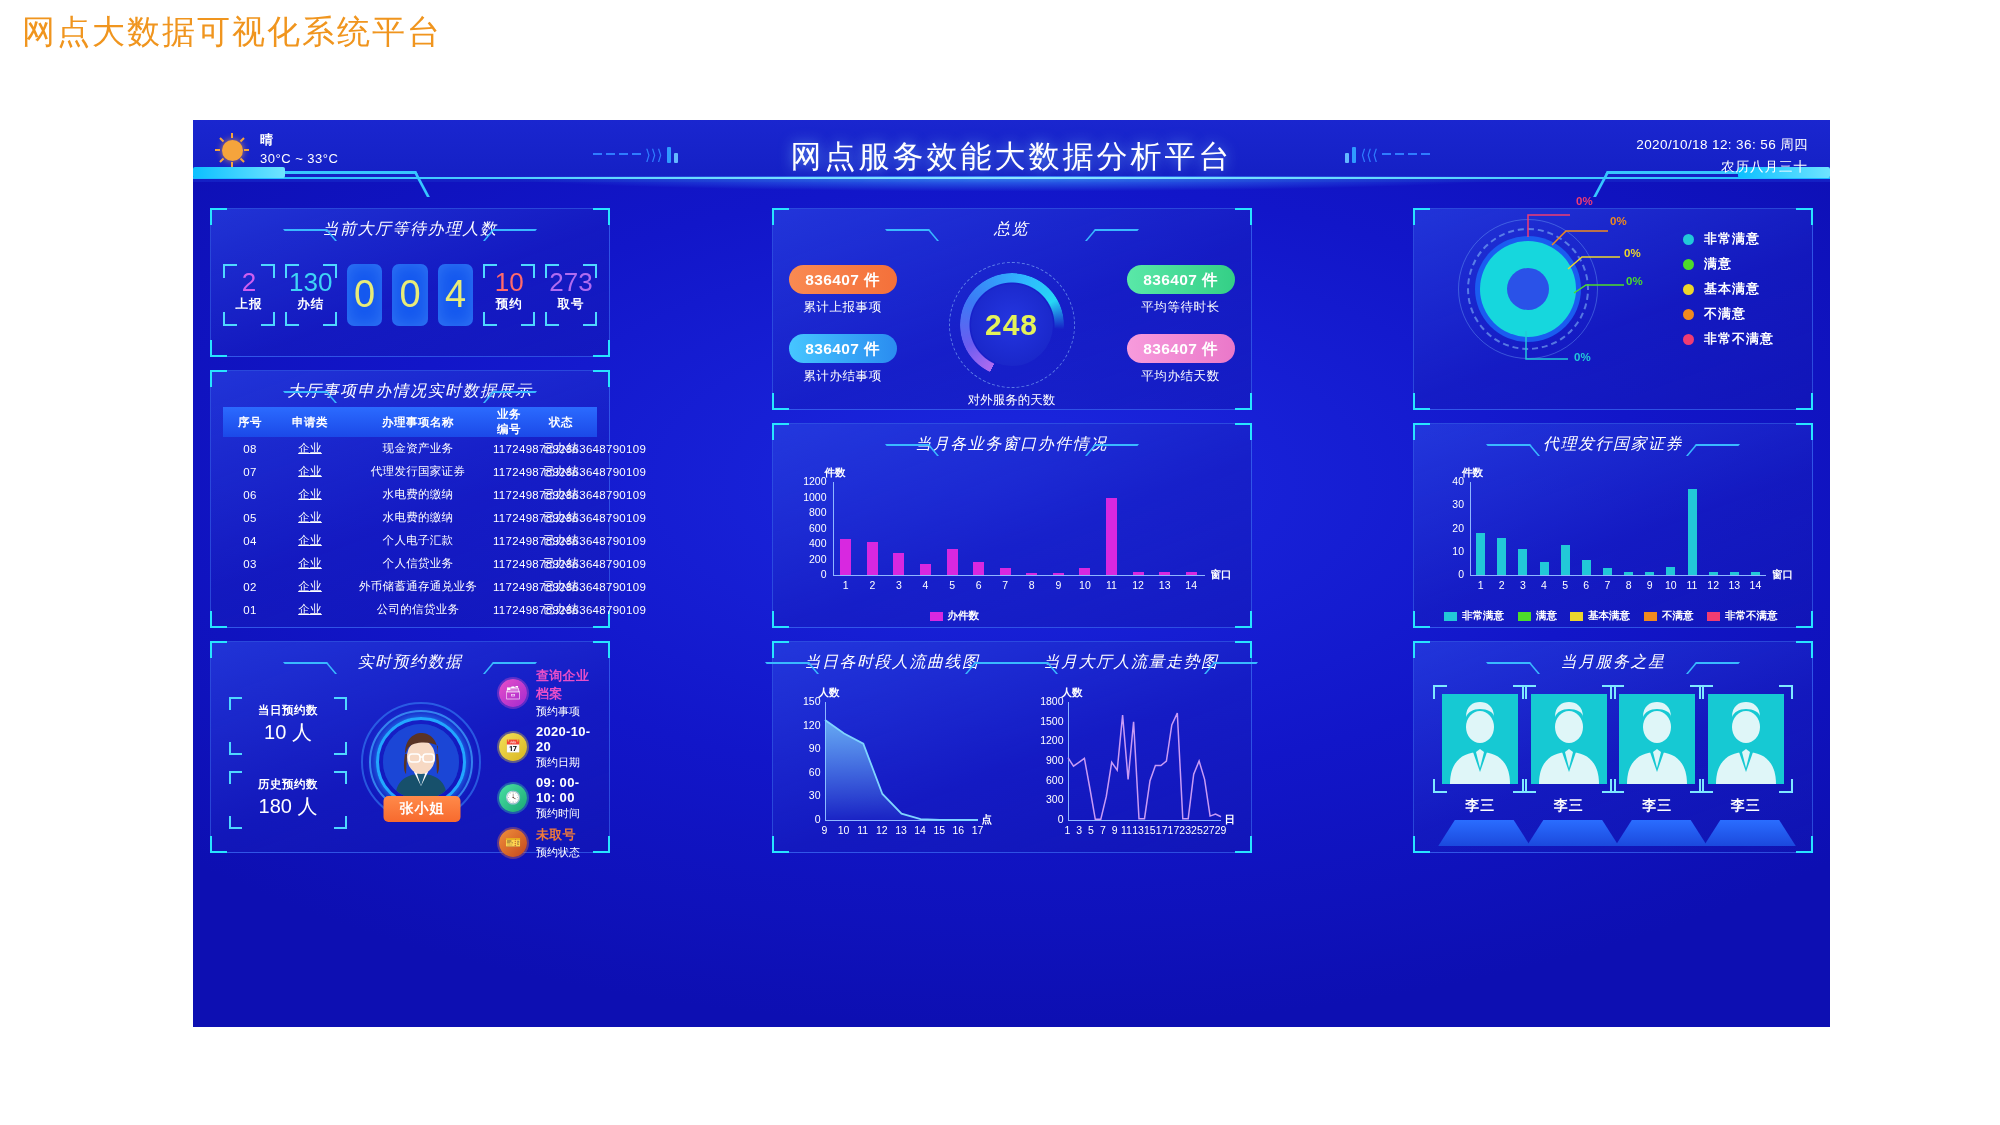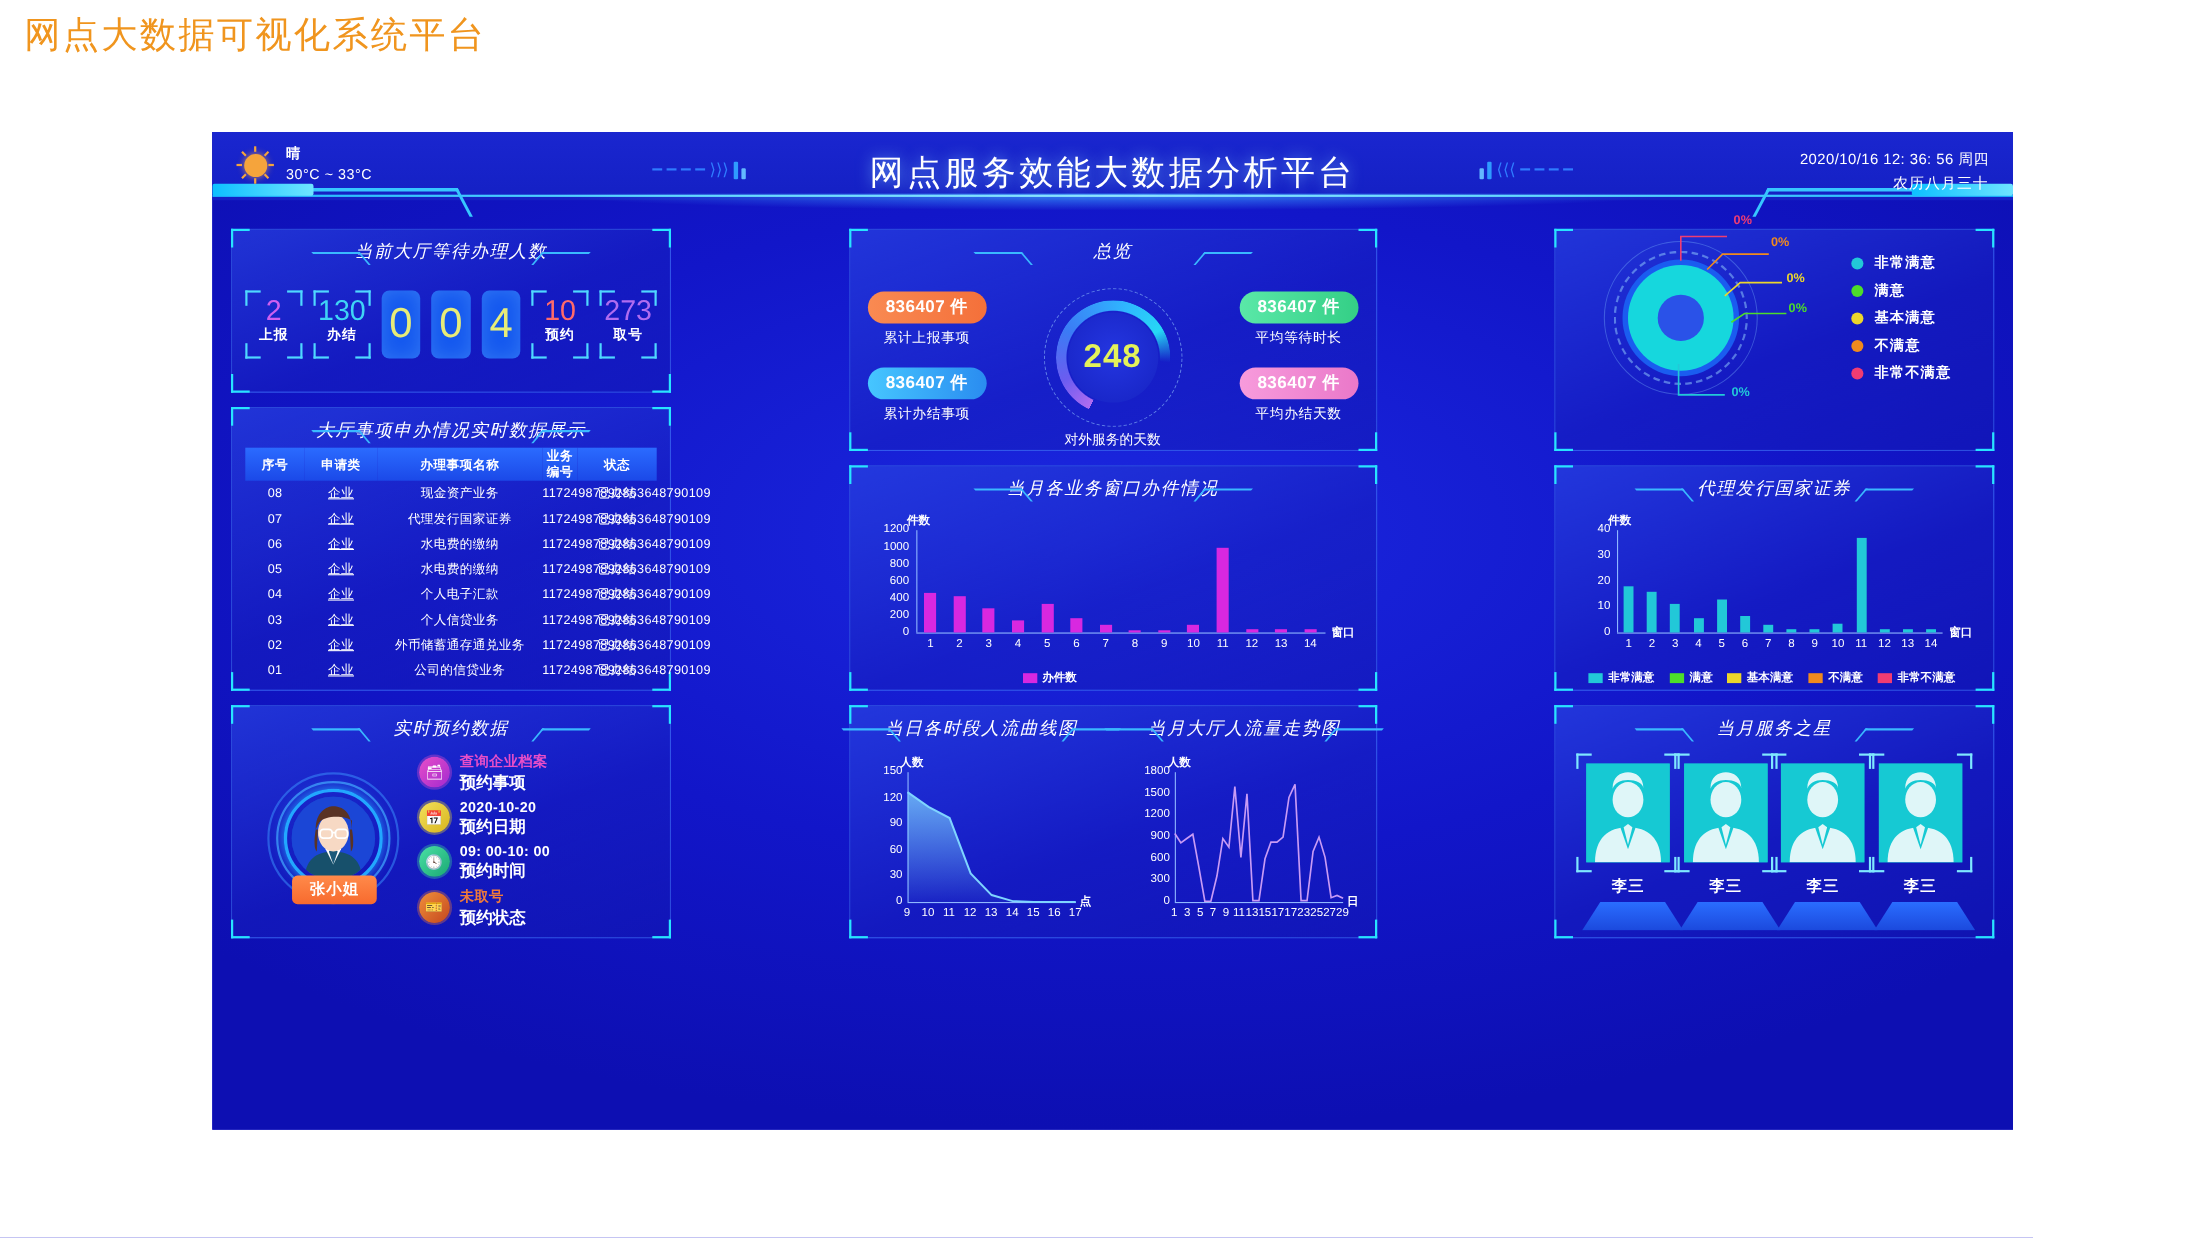--- a/index.html
+++ b/index.html
@@ -220,21 +220,21 @@
     padding:4px 16px; border-radius:5px; font-size:14px; font-weight:bold; letter-spacing:1px;
     white-space:nowrap;
   }
   #appt-right { flex:1; display:flex; flex-direction:column; gap:5px; padding-left:6px; }
   .ai-row { display:flex; align-items:center; gap:9px; }
   .ai-ico {
     width:28px; height:28px; border-radius:50%; flex:none;
     display:flex; align-items:center; justify-content:center; font-size:13px; color:#fff;
   }
   .ai-v { font-size:13px; font-weight:bold; letter-spacing:.3px; }
-  .ai-k { color:#ffffff; font-size:15px; font-weight:bold; margin-top:1px; }
+  .ai-k { color:#ffffff; font-size:11px; font-weight:normal; margin-top:1px; }
 
   
   #stars { display:flex; justify-content:space-around; align-items:flex-start; height:100%; padding:8px 10px 0; }
   .star { width:84px; text-align:center; position:relative; }
   .star-frame { position:relative; width:84px; height:98px; margin:0 auto; }
   .star-frame .bk { position:absolute; width:14px; height:14px; }
   .star-frame .bk.a { left:-5px; top:-5px;     border-left:2px solid #7fe8ff; border-top:2px solid #7fe8ff; }
   .star-frame .bk.b { right:-5px; top:-5px;    border-right:2px solid #7fe8ff; border-top:2px solid #7fe8ff; }
   .star-frame .bk.c { left:-5px; bottom:-5px;  border-left:2px solid #7fe8ff; border-bottom:2px solid #7fe8ff; }
   .star-frame .bk.d { right:-5px; bottom:-5px; border-right:2px solid #7fe8ff; border-bottom:2px solid #7fe8ff; }
@@ -300,21 +300,21 @@
           <i style="height:16px"></i>
         </span>
       <span class="chev">⟨⟨⟨</span>
       <span class="dash-seg"></span>
         <span class="dash-seg"></span>
       <span class="dash-seg"></span>
         <span class="dash-seg"></span>
     </div>
 
     <div id="clock">
-      <div class="d1">2020/10/16 12: 36: 56  周四</div>
+      <div class="d1">2020/10/18 12: 36: 56  周四</div>
       <div class="d2">农历八月三十</div>
     </div>
   </div>
 
   <div id="grid">
 
     <div class="panel">
       <span class="pcorner"></span>
       <div class="ptitle">
         <span class="tl-deco l"></span>
@@ -681,20 +681,38 @@
 
     <div class="panel">
       <span class="pcorner"></span>
       <div class="ptitle">
         <span class="tl-deco l"></span>
         <span>实时预约数据</span>
         <span class="tl-deco r"></span>
       </div>
       <div class="pbody">
         <div id="appt">
+          <div id="appt-left">
+            <div class="appt-card">
+              <span class="bk a"></span>
+                <span class="bk b"></span>
+                <span class="bk c"></span>
+                <span class="bk d"></span>
+              <div class="appt-k">当日预约数</div>
+              <div class="appt-v">10 人</div>
+            </div>
+            <div class="appt-card">
+              <span class="bk a"></span>
+                <span class="bk b"></span>
+                <span class="bk c"></span>
+                <span class="bk d"></span>
+              <div class="appt-k">历史预约数</div>
+              <div class="appt-v">180 人</div>
+            </div>
+          </div>
 
           <div id="avatar-wrap">
             <div class="av-ring av-r1"></div>
             <div class="av-ring av-r2"></div>
             <div class="av-ring av-r3"></div>
             <div class="av-photo">
               <svg viewBox="0 0 76 76" width="76" height="76">
                 <rect width="76" height="76" fill="#1b46d6"></rect>
                 <path d="M12,76 C12,58 22,50 38,50 C54,50 64,58 64,76 Z" fill="#17506b"></path>
                 <path d="M31,48 L38,62 L45,48 L45,40 L31,40 Z" fill="#ffffff"></path>

